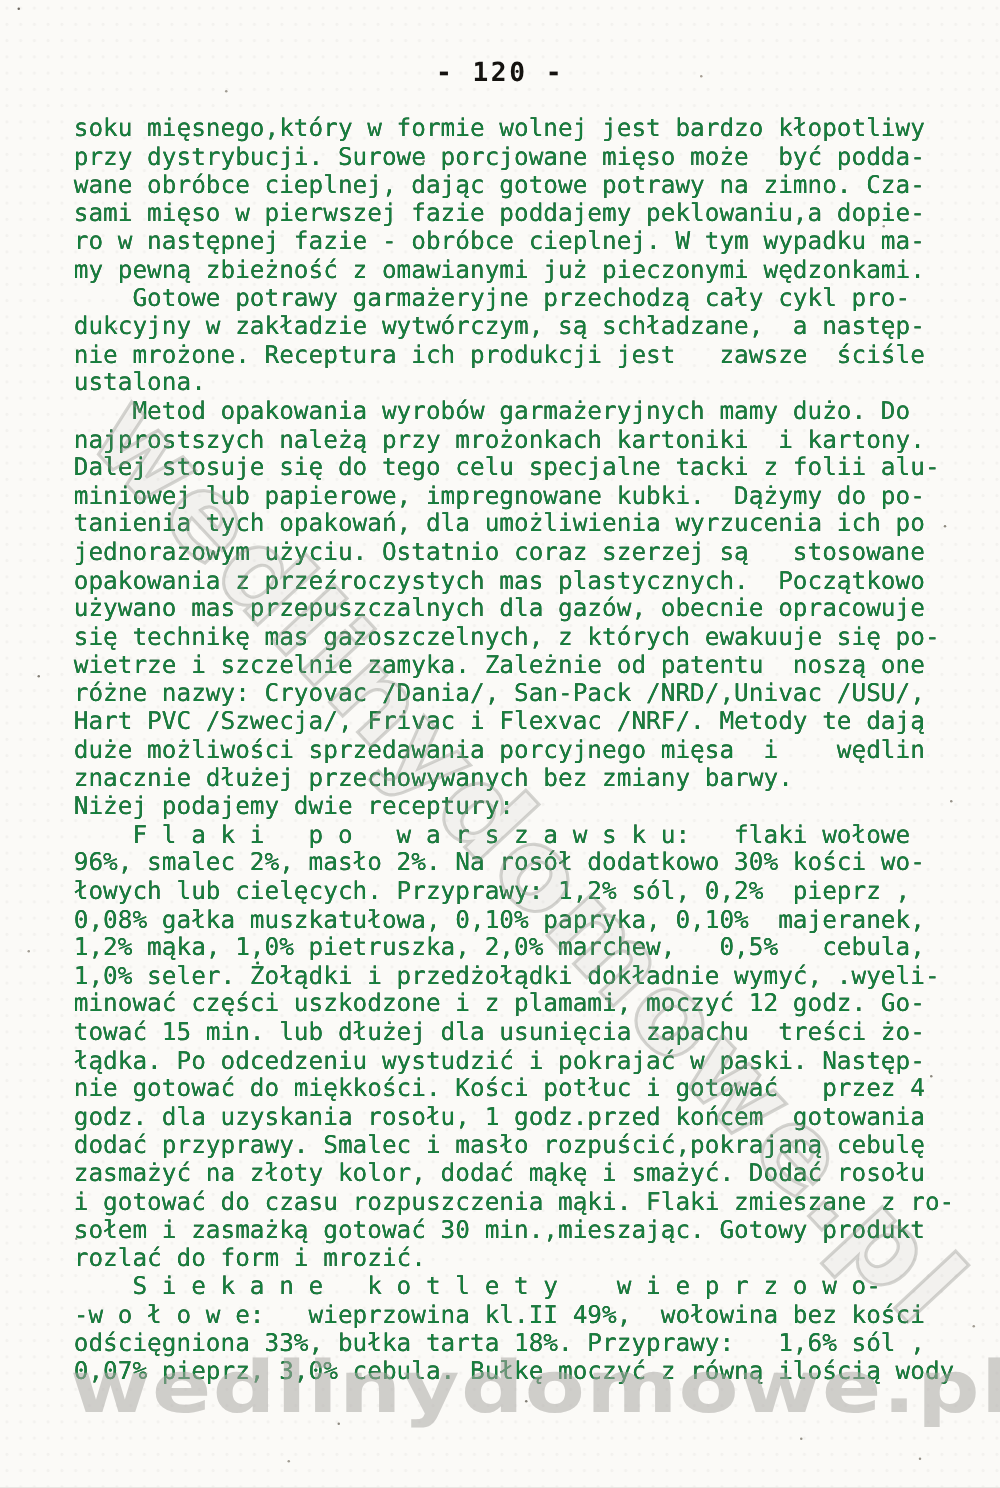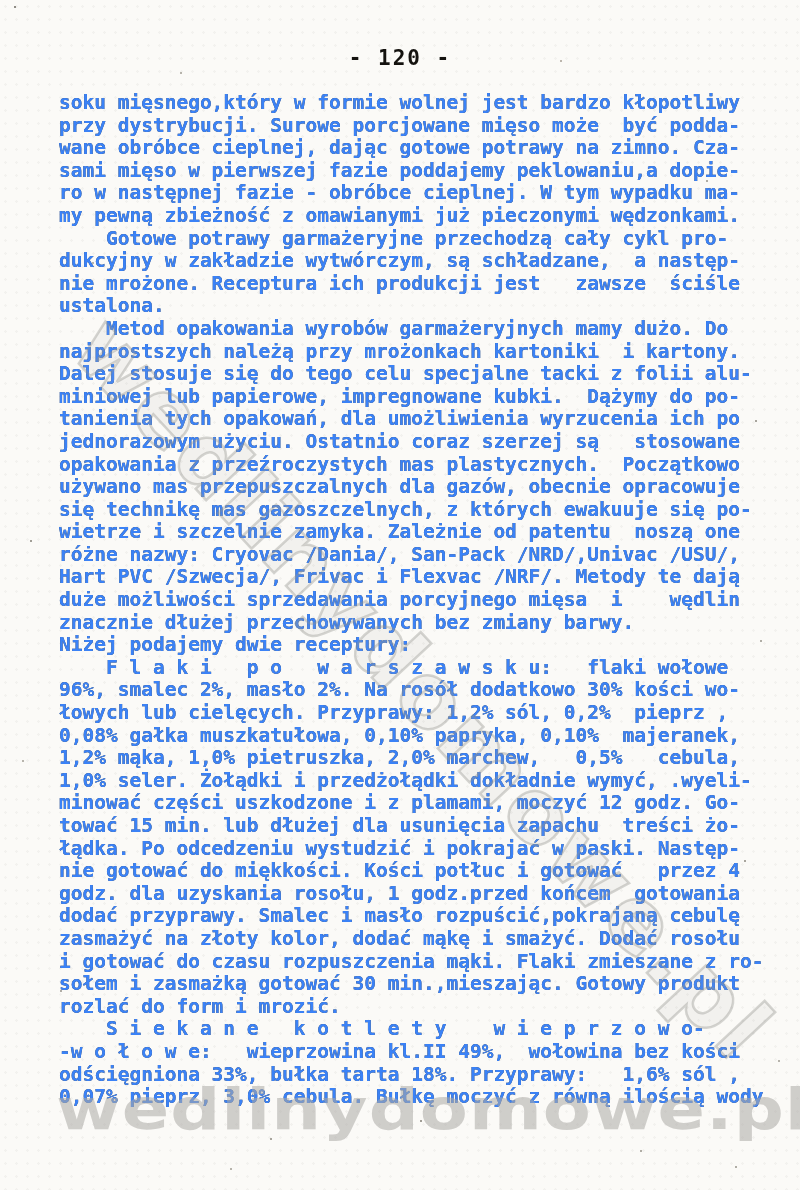--- a/index.html
+++ b/index.html
@@ -27,22 +27,22 @@
     font-size:21px;font-weight:bold;
     letter-spacing:2px;
     color:#14120f;
     z-index:2;
   }
   .body-text{
     position:absolute;
     left:59px;top:92px;
     font-size:19.5px;
     line-height:22.6px;
-    font-weight:bold;
-    color:#3b82f6;
+    font-weight:normal;
+    color:#15803d;
     white-space:pre;
     text-shadow:0 0 0.5px rgba(23,20,17,0.85);
     z-index:2;
   }
   .line{height:22.6px;}
   .wm-diag{
     position:absolute;
     left:128px;top:296px;
     transform:rotate(47deg);
     transform-origin:0 0;

